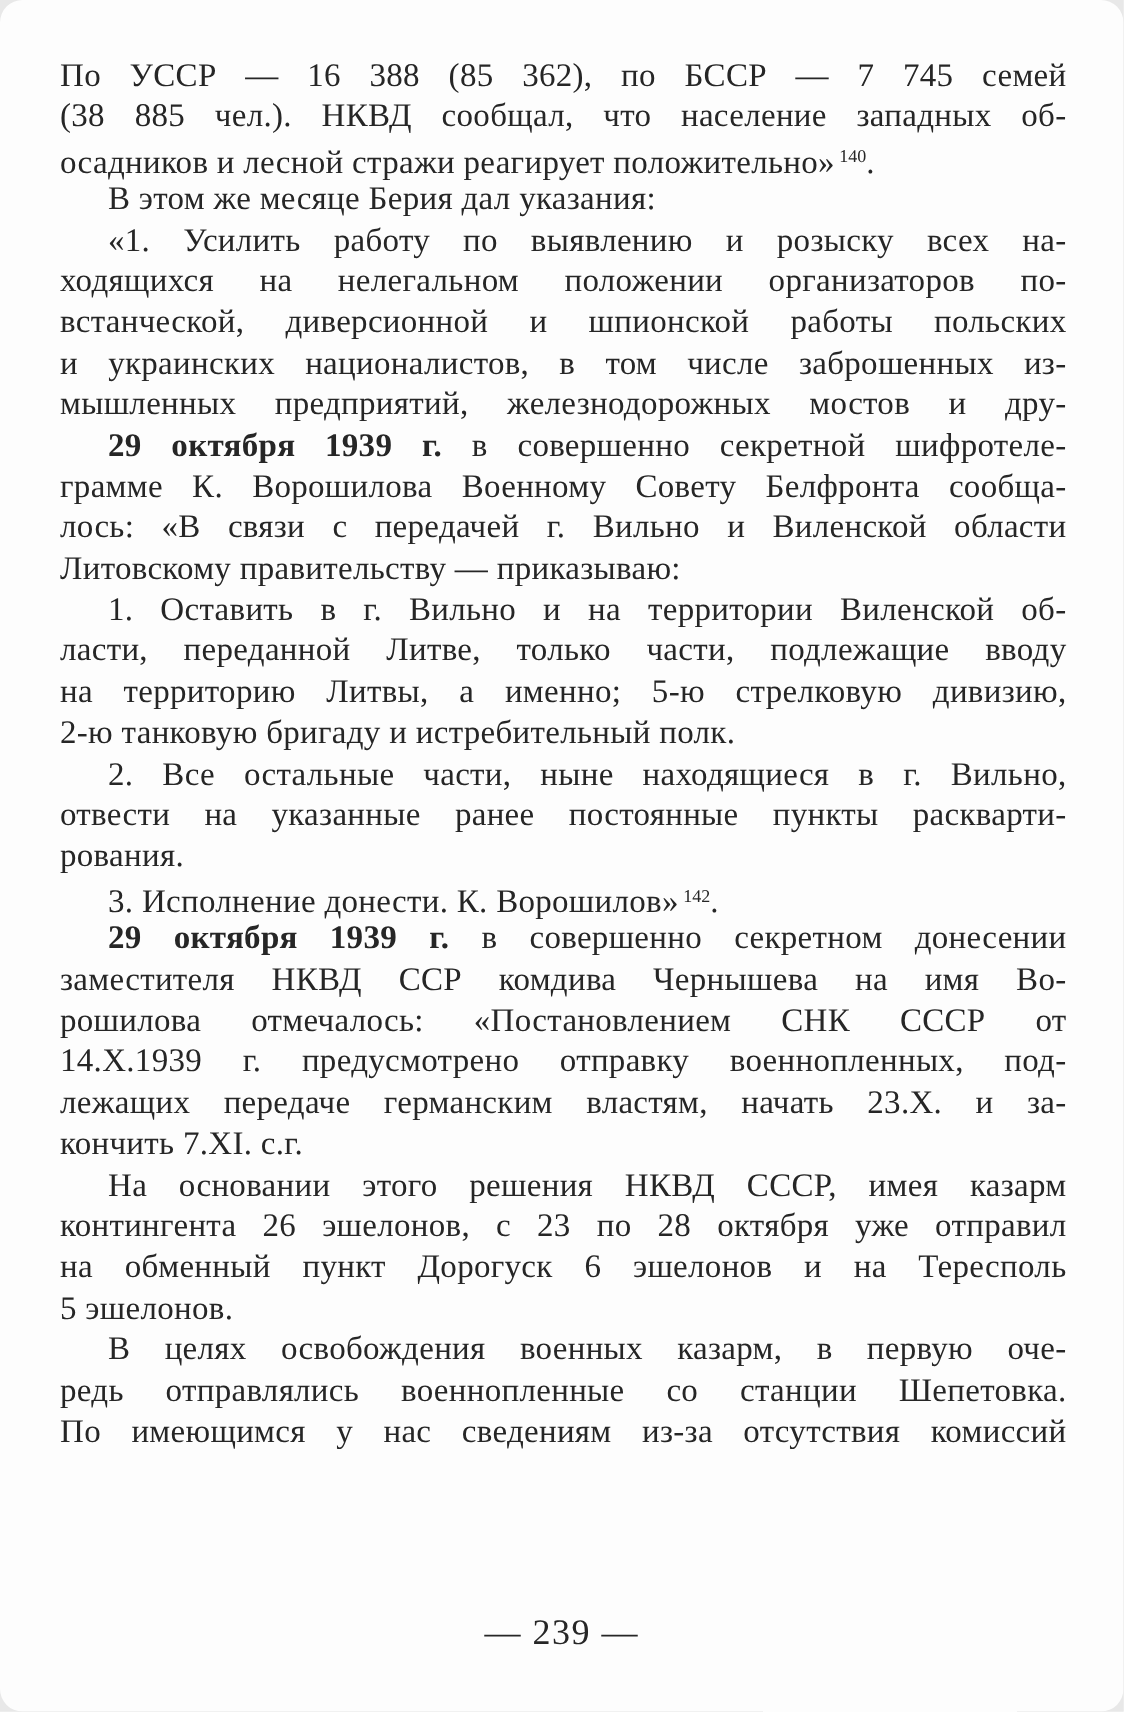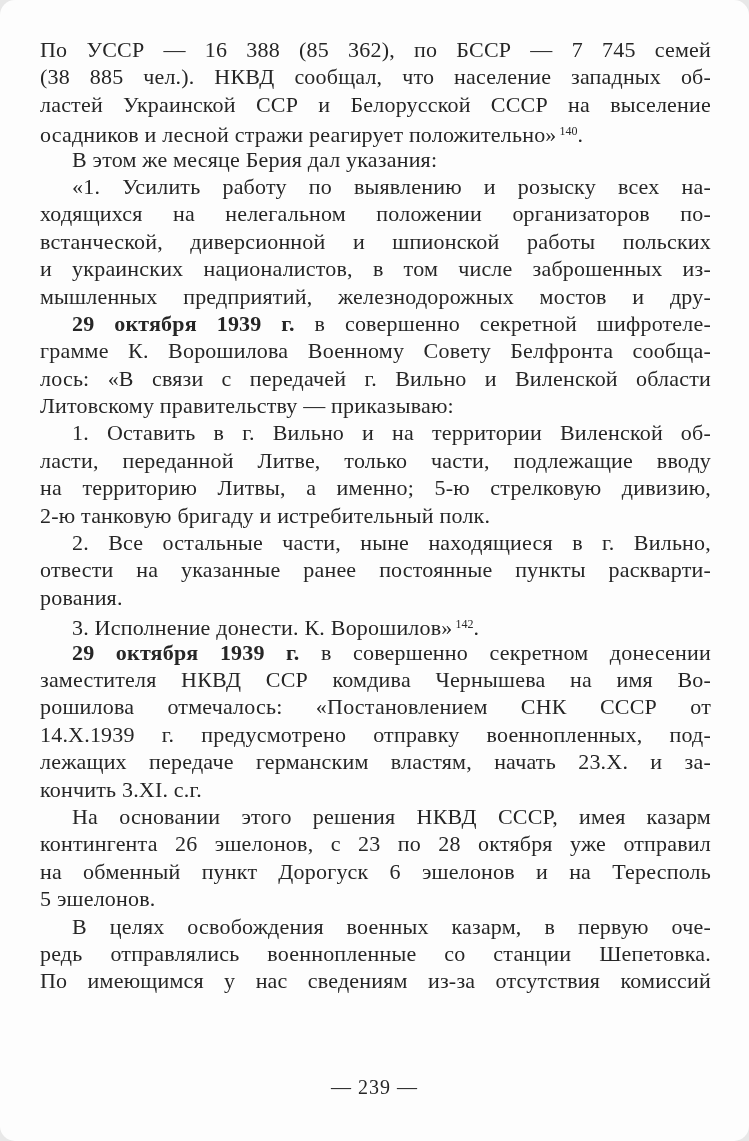--- a/index.html
+++ b/index.html
@@ -48,33 +48,32 @@
     vertical-align: 7px;
     margin-left: 3px;
     letter-spacing: 0;
   }
   .footer {
     position: absolute;
     left: 0;
     top: 1076px;
     width: 749px;
     text-align: center;
-    font-size: 20px;
+    font-size: 24px;
     letter-spacing: 1px;
     filter: blur(0.2px);
   }
 </style>
 </head>
 <body>
 
 <div class="page" style="--ink: #262626; --paper: #fdfdfd;">
   <div class="text-block">
       <div class="line"><span class="">По УССР — 16 388 (85 362), по БССР — 7 745 семей</span></div>
       <div class="line"><span class="">(38 885 чел.). НКВД сообщал, что население западных об-</span></div>
-      <div class="line"><span class="">ластей Украинской ССР и Белорусской СССР на выселение</span></div>
       <div class="line last"><span class="">осадников и лесной стражи реагирует положительно»</span><span class="sup">140</span><span class="">.</span></div>
       <div class="line indent last"><span class="">В этом же месяце Берия дал указания:</span></div>
       <div class="line indent"><span class="">«1. Усилить работу по выявлению и розыску всех на-</span></div>
       <div class="line"><span class="">ходящихся на нелегальном положении организаторов по-</span></div>
       <div class="line"><span class="">встанческой, диверсионной и шпионской работы польских</span></div>
       <div class="line"><span class="">и украинских националистов, в том числе заброшенных из-</span></div>
       <div class="line"><span class="">мышленных предприятий, железнодорожных мостов и дру-</span></div>
       <div class="line indent"><span class="bold ">29 октября 1939 г.</span><span class=""> в совершенно секретной шифротеле-</span></div>
       <div class="line"><span class="">грамме К. Ворошилова Военному Совету Белфронта сообща-</span></div>
       <div class="line"><span class="">лось: «В связи с передачей г. Вильно и Виленской области</span></div>
@@ -85,21 +84,21 @@
       <div class="line last"><span class="">2-ю танковую бригаду и истребительный полк.</span></div>
       <div class="line indent"><span class="">2. Все остальные части, ныне находящиеся в г. Вильно,</span></div>
       <div class="line"><span class="">отвести на указанные ранее постоянные пункты раскварти-</span></div>
       <div class="line last"><span class="">рования.</span></div>
       <div class="line indent last"><span class="">3. Исполнение донести. К. Ворошилов»</span><span class="sup">142</span><span class="">.</span></div>
       <div class="line indent"><span class="bold ">29 октября 1939 г.</span><span class=""> в совершенно секретном донесении</span></div>
       <div class="line"><span class="">заместителя НКВД ССР комдива Чернышева на имя Во-</span></div>
       <div class="line"><span class="">рошилова отмечалось: «Постановлением СНК СССР от</span></div>
       <div class="line"><span class="">14.X.1939 г. предусмотрено отправку военнопленных, под-</span></div>
       <div class="line"><span class="">лежащих передаче германским властям, начать 23.X. и за-</span></div>
-      <div class="line last"><span class="">кончить 3.XI. с.г.</span></div>
+      <div class="line last"><span class="">кончить 7.XI. с.г.</span></div>
       <div class="line indent"><span class="">На основании этого решения НКВД СССР, имея казарм</span></div>
       <div class="line"><span class="">контингента 26 эшелонов, с 23 по 28 октября уже отправил</span></div>
       <div class="line"><span class="">на обменный пункт Дорогуск 6 эшелонов и на Тересполь</span></div>
       <div class="line last"><span class="">5 эшелонов.</span></div>
       <div class="line indent"><span class="">В целях освобождения военных казарм, в первую оче-</span></div>
       <div class="line"><span class="">редь отправлялись военнопленные со станции Шепетовка.</span></div>
       <div class="line"><span class="">По имеющимся у нас сведениям из-за отсутствия комиссий</span></div>
     </div>
   <div class="footer">— 239 —</div>
 </div>

